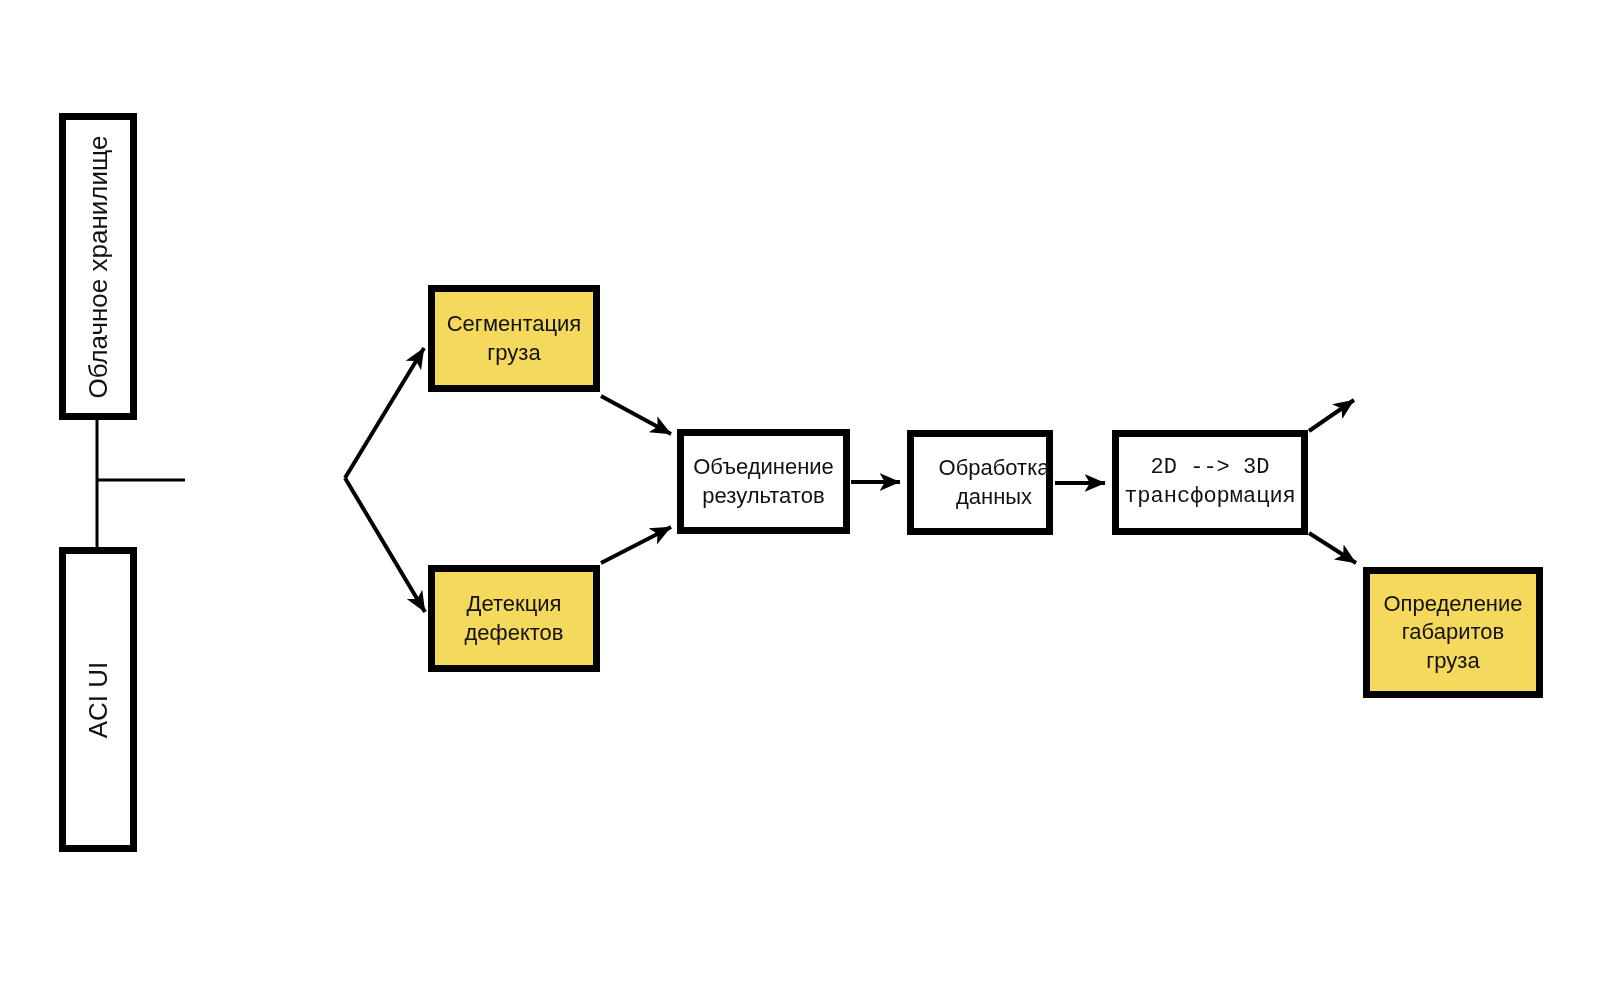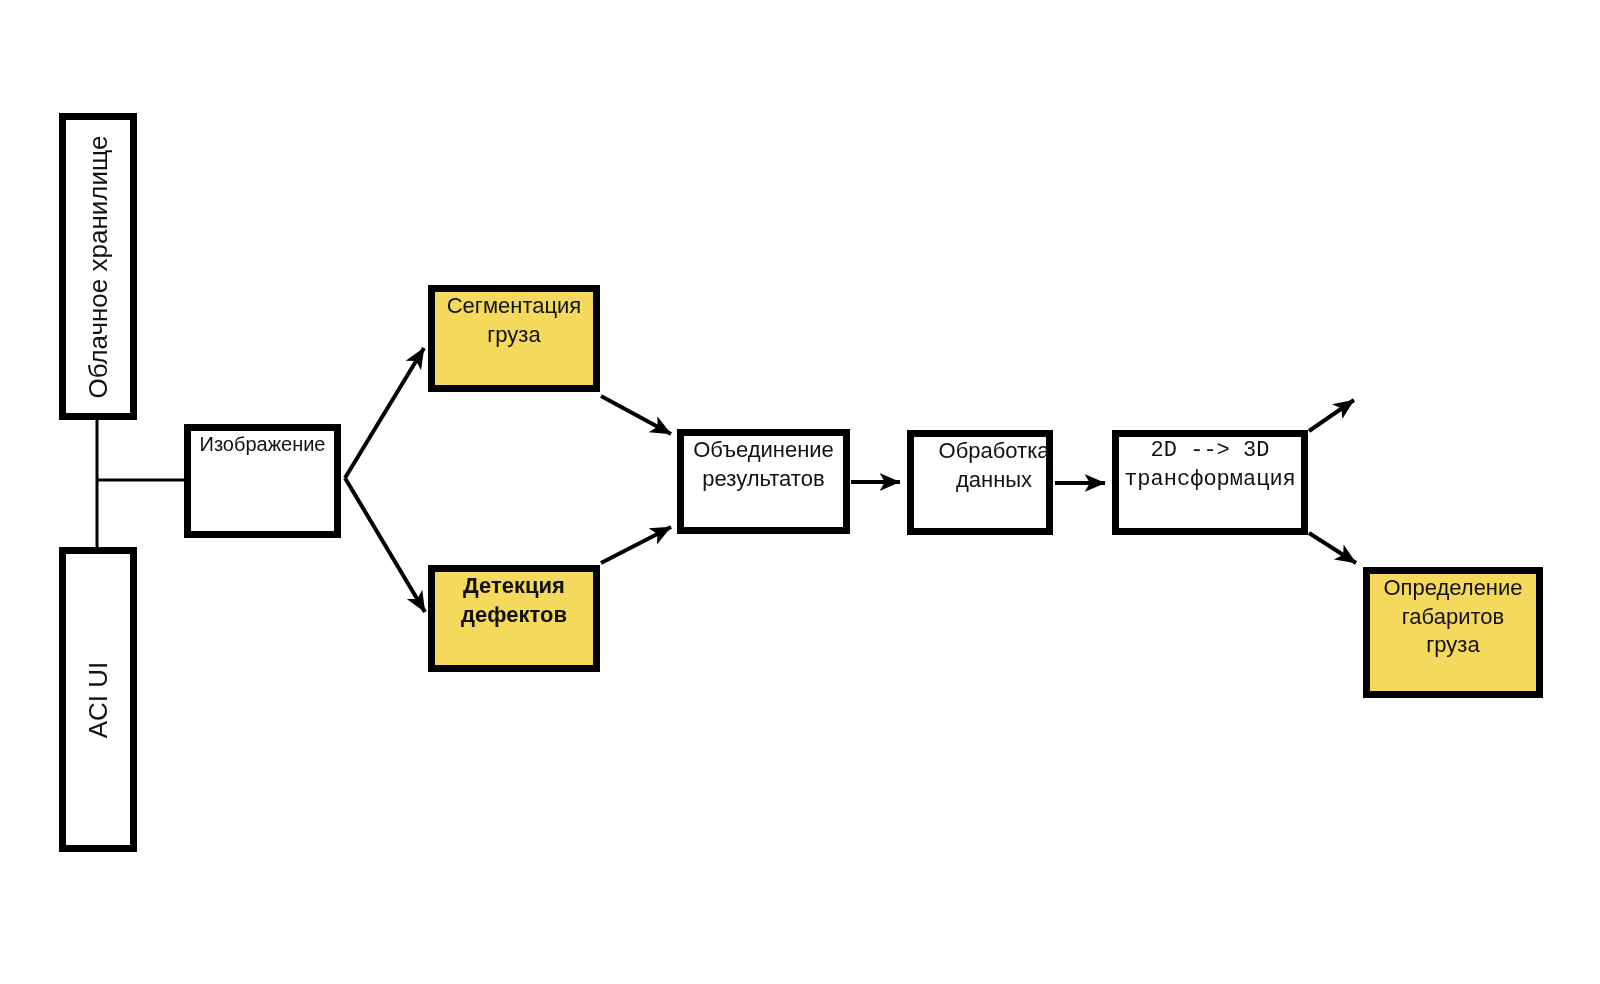--- a/index.html
+++ b/index.html
@@ -17,20 +17,21 @@
     pointer-events: none;
   }
   .conn { stroke: #000000; stroke-width: 3; fill: none; }
   .arrow { stroke: #000000; stroke-width: 4; fill: none; }
   .node {
     position: absolute;
     box-sizing: border-box;
     background: #ffffff;
     border: 7px solid #000000;
     display: flex;
+    align-items: center;
     justify-content: center;
     text-align: center;
     color: #111111;
   }
   .node .label {
     white-space: pre-line;
     font-size: 22px;
     line-height: 1.3;
     padding: 0 4px;
   }
@@ -72,30 +73,27 @@
   </svg>
 
   <div class="node vertical" style="left:59px; top:113px; width:78px; height:307px;">
     <span class="vlabel">Облачное хранилище</span>
   </div>
 
   <div class="node vertical" style="left:59px; top:547px; width:78px; height:305px;">
     <span class="vlabel">ACI UI</span>
   </div>
 
-  <div class="node small-text" style="left:184px; top:424px; width:157px; height:114px;">
-    <span class="label">Изображение</span>
-  </div>
 
   <div class="node yellow" style="left:428px; top:285px; width:172px; height:107px;">
     <span class="label">Сегментация
 груза</span>
   </div>
 
-  <div class="node yellow" style="left:428px; top:565px; width:172px; height:107px;font-weight:bold;">
+  <div class="node yellow" style="left:428px; top:565px; width:172px; height:107px;">
     <span class="label">Детекция
 дефектов</span>
   </div>
 
   <div class="node" style="left:677px; top:429px; width:173px; height:105px;">
     <span class="label">Объединение
 результатов</span>
   </div>
 
   <div class="node" style="left:907px; top:430px; width:146px; height:105px;padding-left:28px;">

